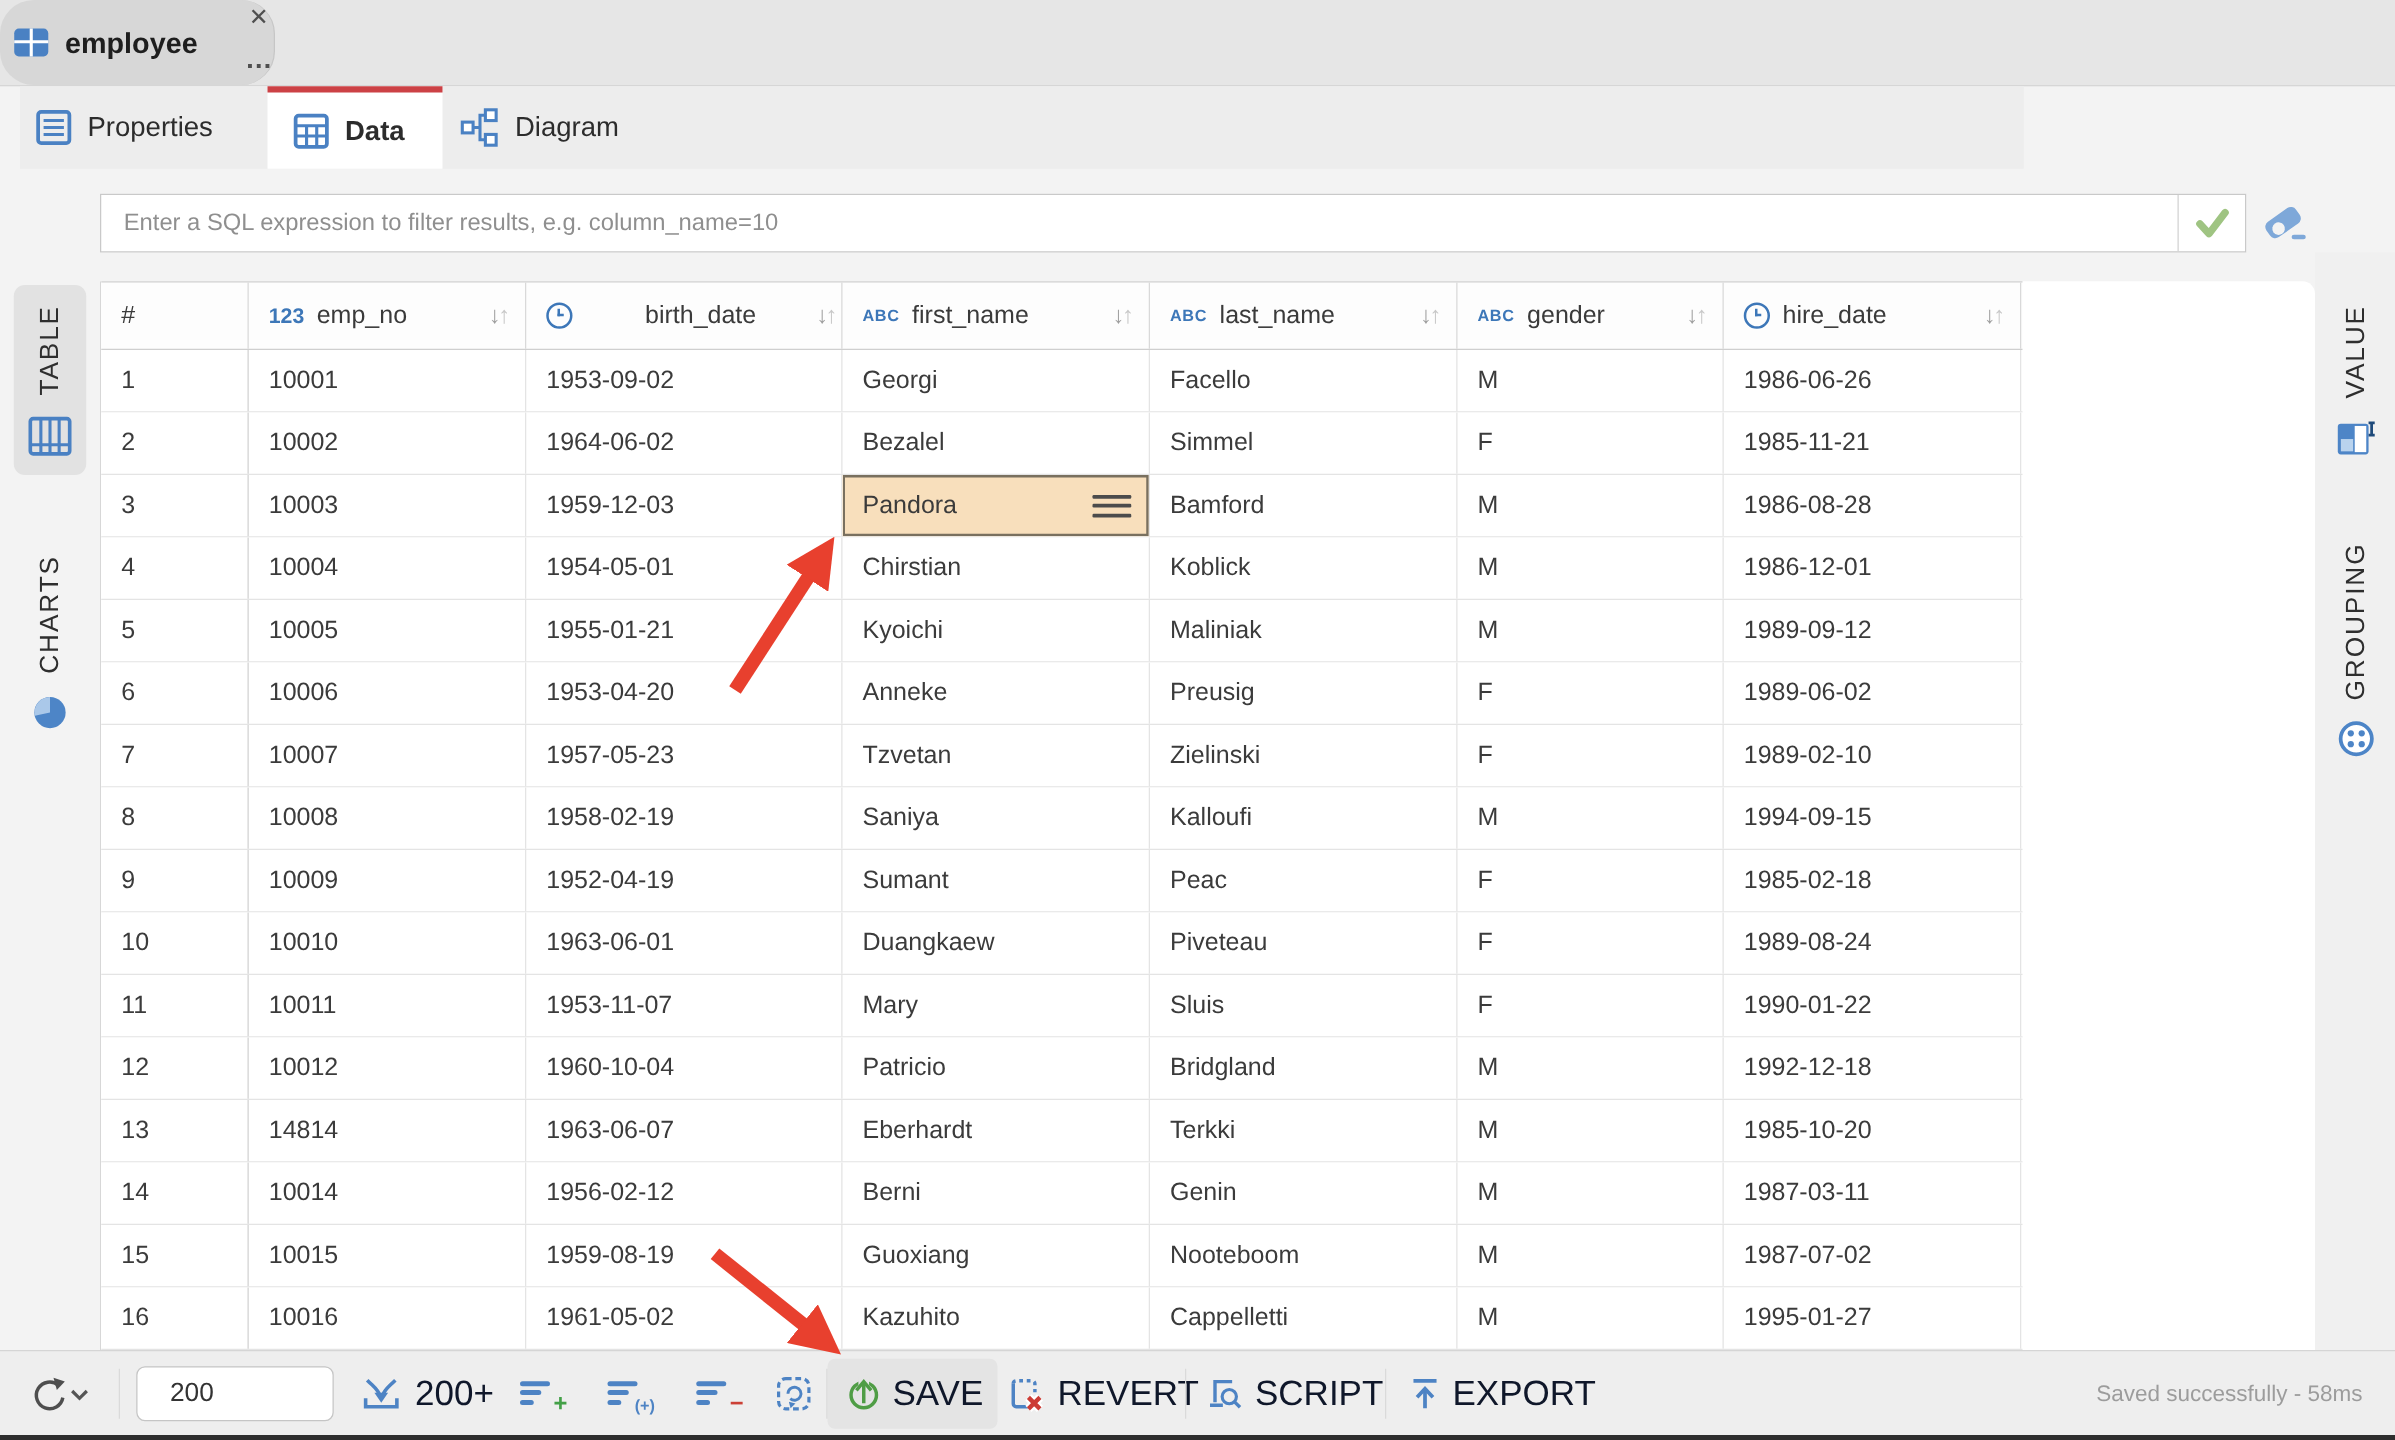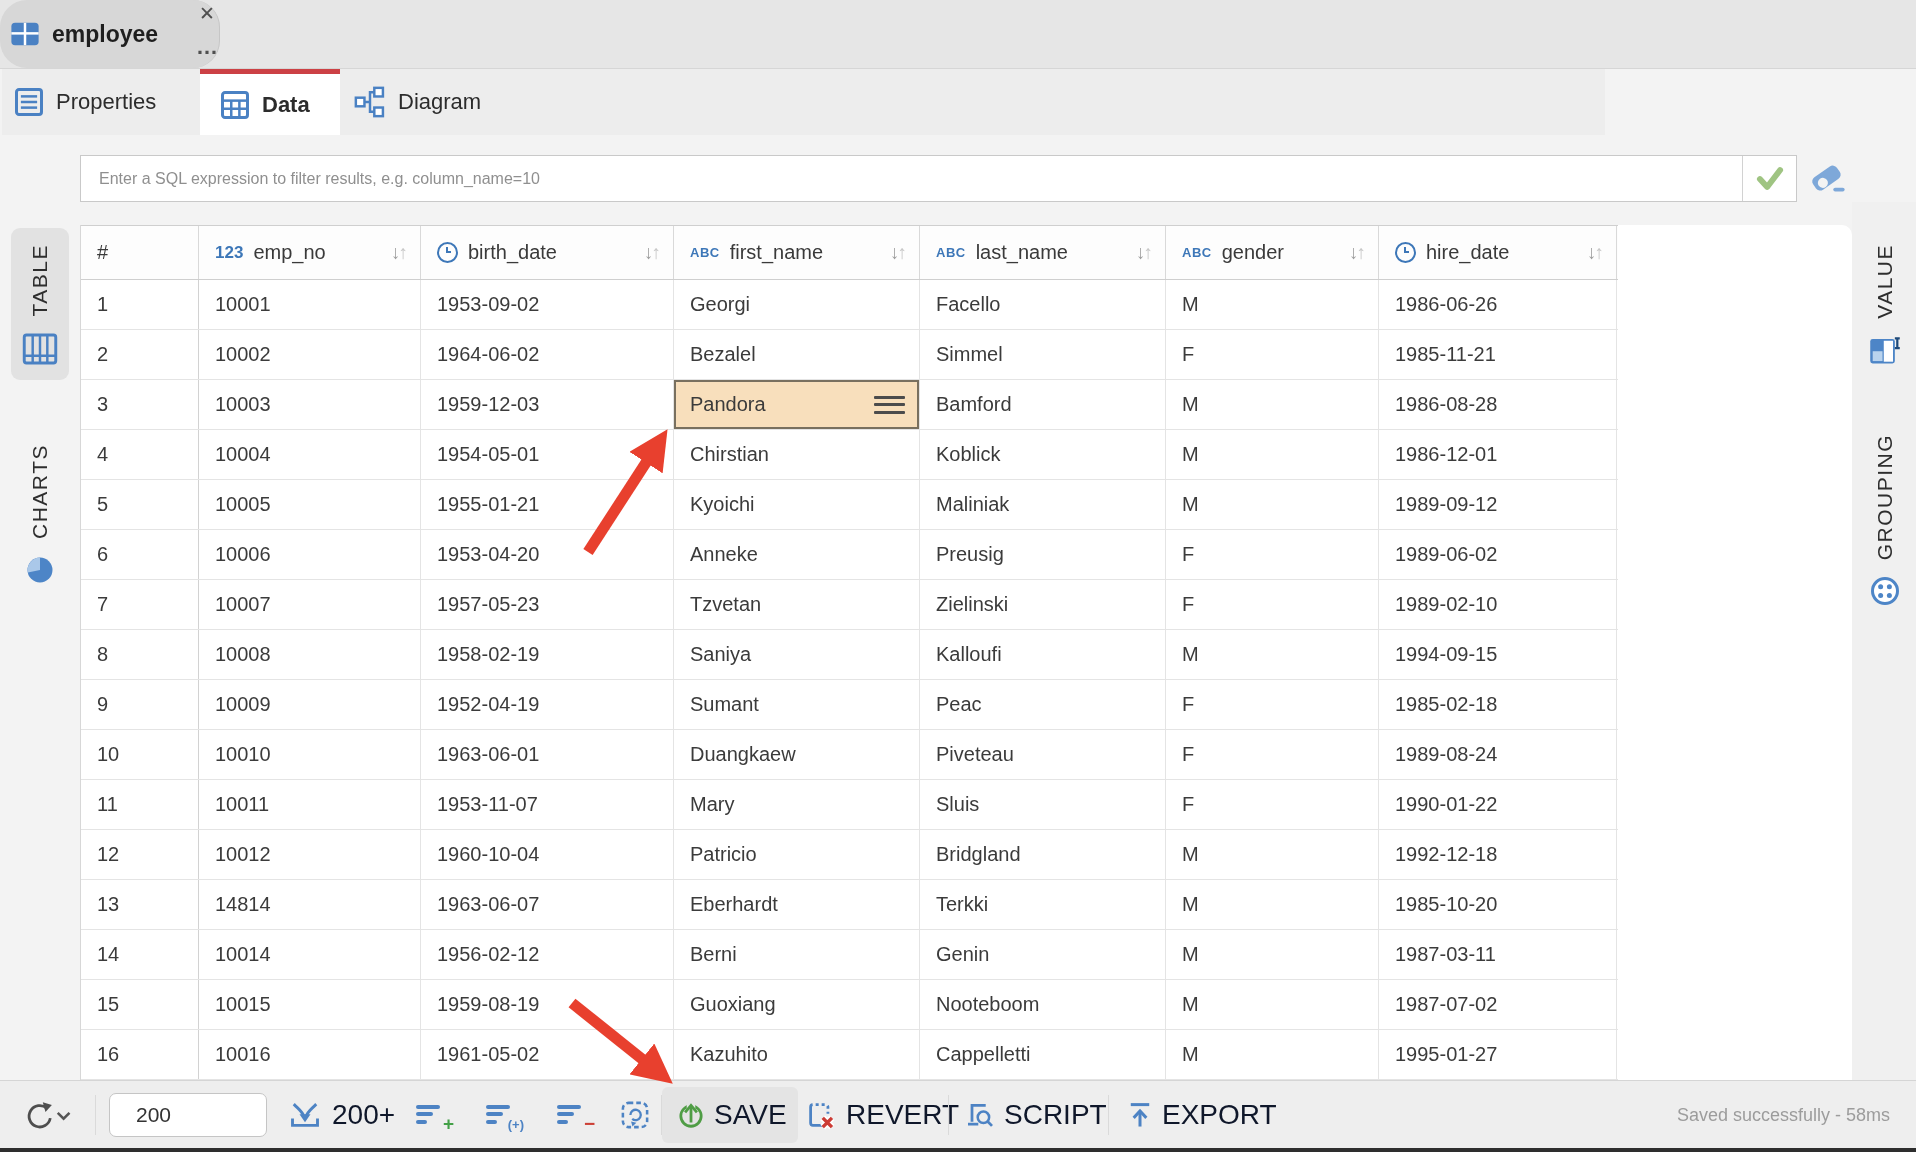--- a/index.html
+++ b/index.html
@@ -7,30 +7,30 @@
     background:#f3f3f3;font-family:"Liberation Sans",sans-serif;color:#3b3b3b;}
 
   
   .strip1{position:absolute;left:0;top:0;width:1916px;height:68px;background:#e6e6e6;border-bottom:1px solid #d6d6d6;}
   .emp-tab{position:absolute;left:0;top:0;width:220px;height:68px;background:#d7d7d7;border-right:1px solid #c6c6c6;display:flex;align-items:center;padding-left:10px;box-sizing:border-box;border-radius:27px;}
   .emp-tab .lbl{font-size:23px;font-weight:bold;color:#1e1e1e;margin-left:12px;}
   .tab-close{position:absolute;left:196px;top:2px;font-size:19px;color:#4f4f4f;width:22px;text-align:center;cursor:default;}
   .tab-more{position:absolute;left:196px;top:34px;font-size:22px;font-weight:bold;color:#4f4f4f;width:22px;text-align:center;letter-spacing:1px;}
 
   
-  .strip2{position:absolute;left:2px;top:69px;width:1603px;height:66px;background:#ededed;}
+  .strip2{position:absolute;left:16px;top:69px;width:1603px;height:66px;background:#ededed;}
   .vtab{position:absolute;top:0;height:66px;display:flex;align-items:center;font-size:22px;color:#2c2c2c;}
   .vtab .ic{margin-right:12px;display:flex;}
   .vtab-props{left:12px;}
   .vtab-data{left:198px;width:140px;background:#ffffff;border-top:5px solid #cc4145;box-sizing:border-box;padding-left:20px;font-weight:bold;}
   .vtab-diag{left:352px;}
 
   
   .filter-wrap{position:absolute;left:80px;top:155px;width:1717px;height:47px;background:#fff;border:1px solid #c9c9c9;box-sizing:border-box;display:flex;align-items:center;}
-  .filter-wrap input{flex:1;border:none;outline:none;font-size:16px;color:#3b3b3b;padding:0 18px;font-family:"Liberation Sans",sans-serif;background:transparent;}
+  .filter-wrap input{flex:1;border:none;outline:none;font-size:19px;color:#3b3b3b;padding:0 18px;font-family:"Liberation Sans",sans-serif;background:transparent;}
   .filter-wrap input::placeholder{color:#8f8f8f;}
   .filter-check{width:53px;height:100%;border-left:1px solid #d2d2d2;display:flex;align-items:center;justify-content:center;}
   .eraser{position:absolute;left:1808px;top:160px;}
 
   
   .rail-left{position:absolute;left:0;top:202px;width:80px;height:878px;background:#f3f3f3;}
   .rail-right{position:absolute;right:0;top:202px;width:64px;height:878px;background:#f0f0f0;}
   .rail-block{position:absolute;display:flex;flex-direction:column;align-items:center;gap:16px;padding:16px 0 14px;}
   .rail-block.active{background:#e2e2e2;border-radius:9px;}
   .vtext{writing-mode:vertical-rl;transform:rotate(180deg);font-size:21px;letter-spacing:1.5px;color:#2e2e2e;}
@@ -39,21 +39,21 @@
   .blk-value{left:8px;top:26px;width:50px;}
   .blk-grouping{left:8px;top:216px;width:50px;}
 
   
   .grid-panel{position:absolute;left:80px;top:225px;width:1772px;height:855px;background:#fff;border-top-right-radius:10px;border-left:1px solid #d7d7d7;box-sizing:border-box;}
   .grid-header{display:flex;height:55px;border-top:1px solid #cfcfcf;border-bottom:1px solid #cfcfcf;background:#fdfdfd;box-sizing:border-box;width:1537px;}
   .row{display:flex;height:50px;border-bottom:1px solid #e4e4e4;box-sizing:border-box;width:1537px;background:#fff;}
   .cell{display:flex;align-items:center;padding-left:16px;box-sizing:border-box;border-right:1px solid #e4e4e4;font-size:20px;color:#3b3b3b;overflow:hidden;white-space:nowrap;}
   .grid-header .cell{border-right:1px solid #d9d9d9;color:#3a3a3a;}
   .rn{width:118px;border-right:1px solid #d2d2d2;}
-  .c0{width:222px;} .c1{width:253px;} .c2{width:246px;} .c3{width:246px;} .c4{width:213px;} .c5{width:238px;}
+  .c0{width:222px;} .c1{width:253px;gap:48px;} .c2{width:246px;} .c3{width:246px;} .c4{width:213px;} .c5{width:238px;}
   .tico{font-weight:bold;color:#3d77b8;margin-right:10px;}
   .tico.number{font-size:17px;}
   .tico.text{font-size:13px;letter-spacing:.5px;}
   .clock{width:21px;height:21px;border:2.4px solid #3d77b8;border-radius:50%;position:relative;margin-right:10px;flex:none;box-sizing:border-box;}
   .clock::before{content:"";position:absolute;left:7px;top:3px;width:2.4px;height:6px;background:#3d77b8;}
   .clock::after{content:"";position:absolute;left:7px;top:7px;width:5px;height:2.4px;background:#3d77b8;}
   .sort{margin-left:auto;margin-right:12px;font-size:19px;}
   .sort b{color:#9e9e9e;font-weight:normal;}
   .sort i{color:#c8c8c8;font-style:normal;margin-left:-2px;}
   .sel{background:#f8dfbc;box-shadow:inset 0 0 0 2px #79705f;justify-content:space-between;padding-right:14px;}

